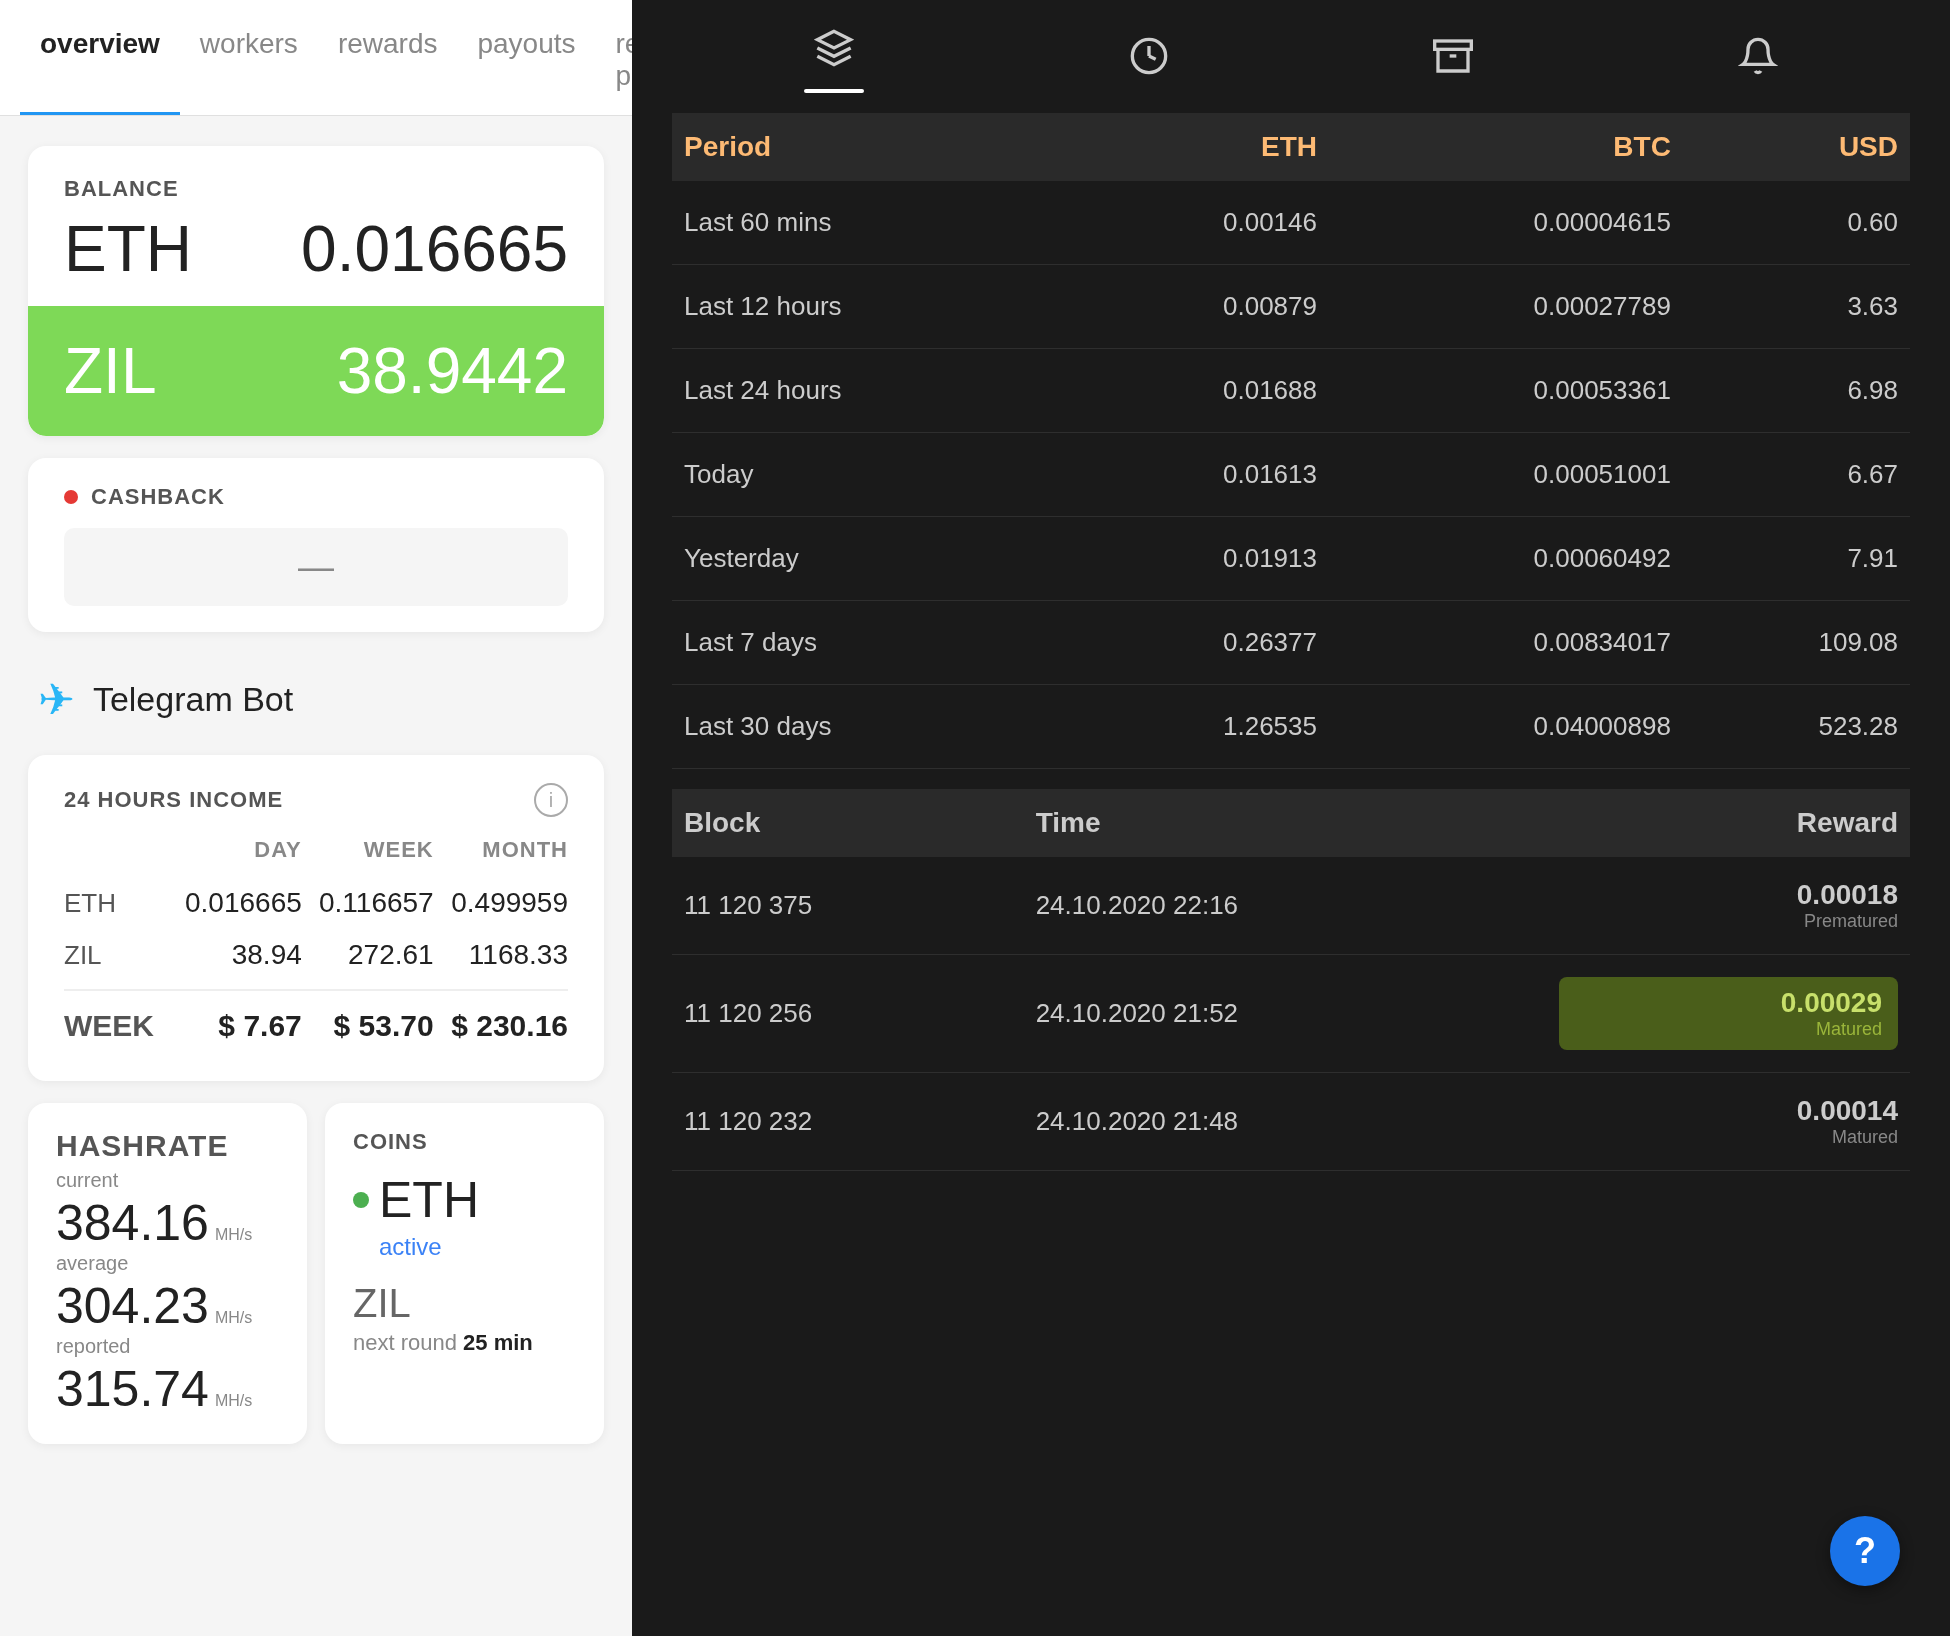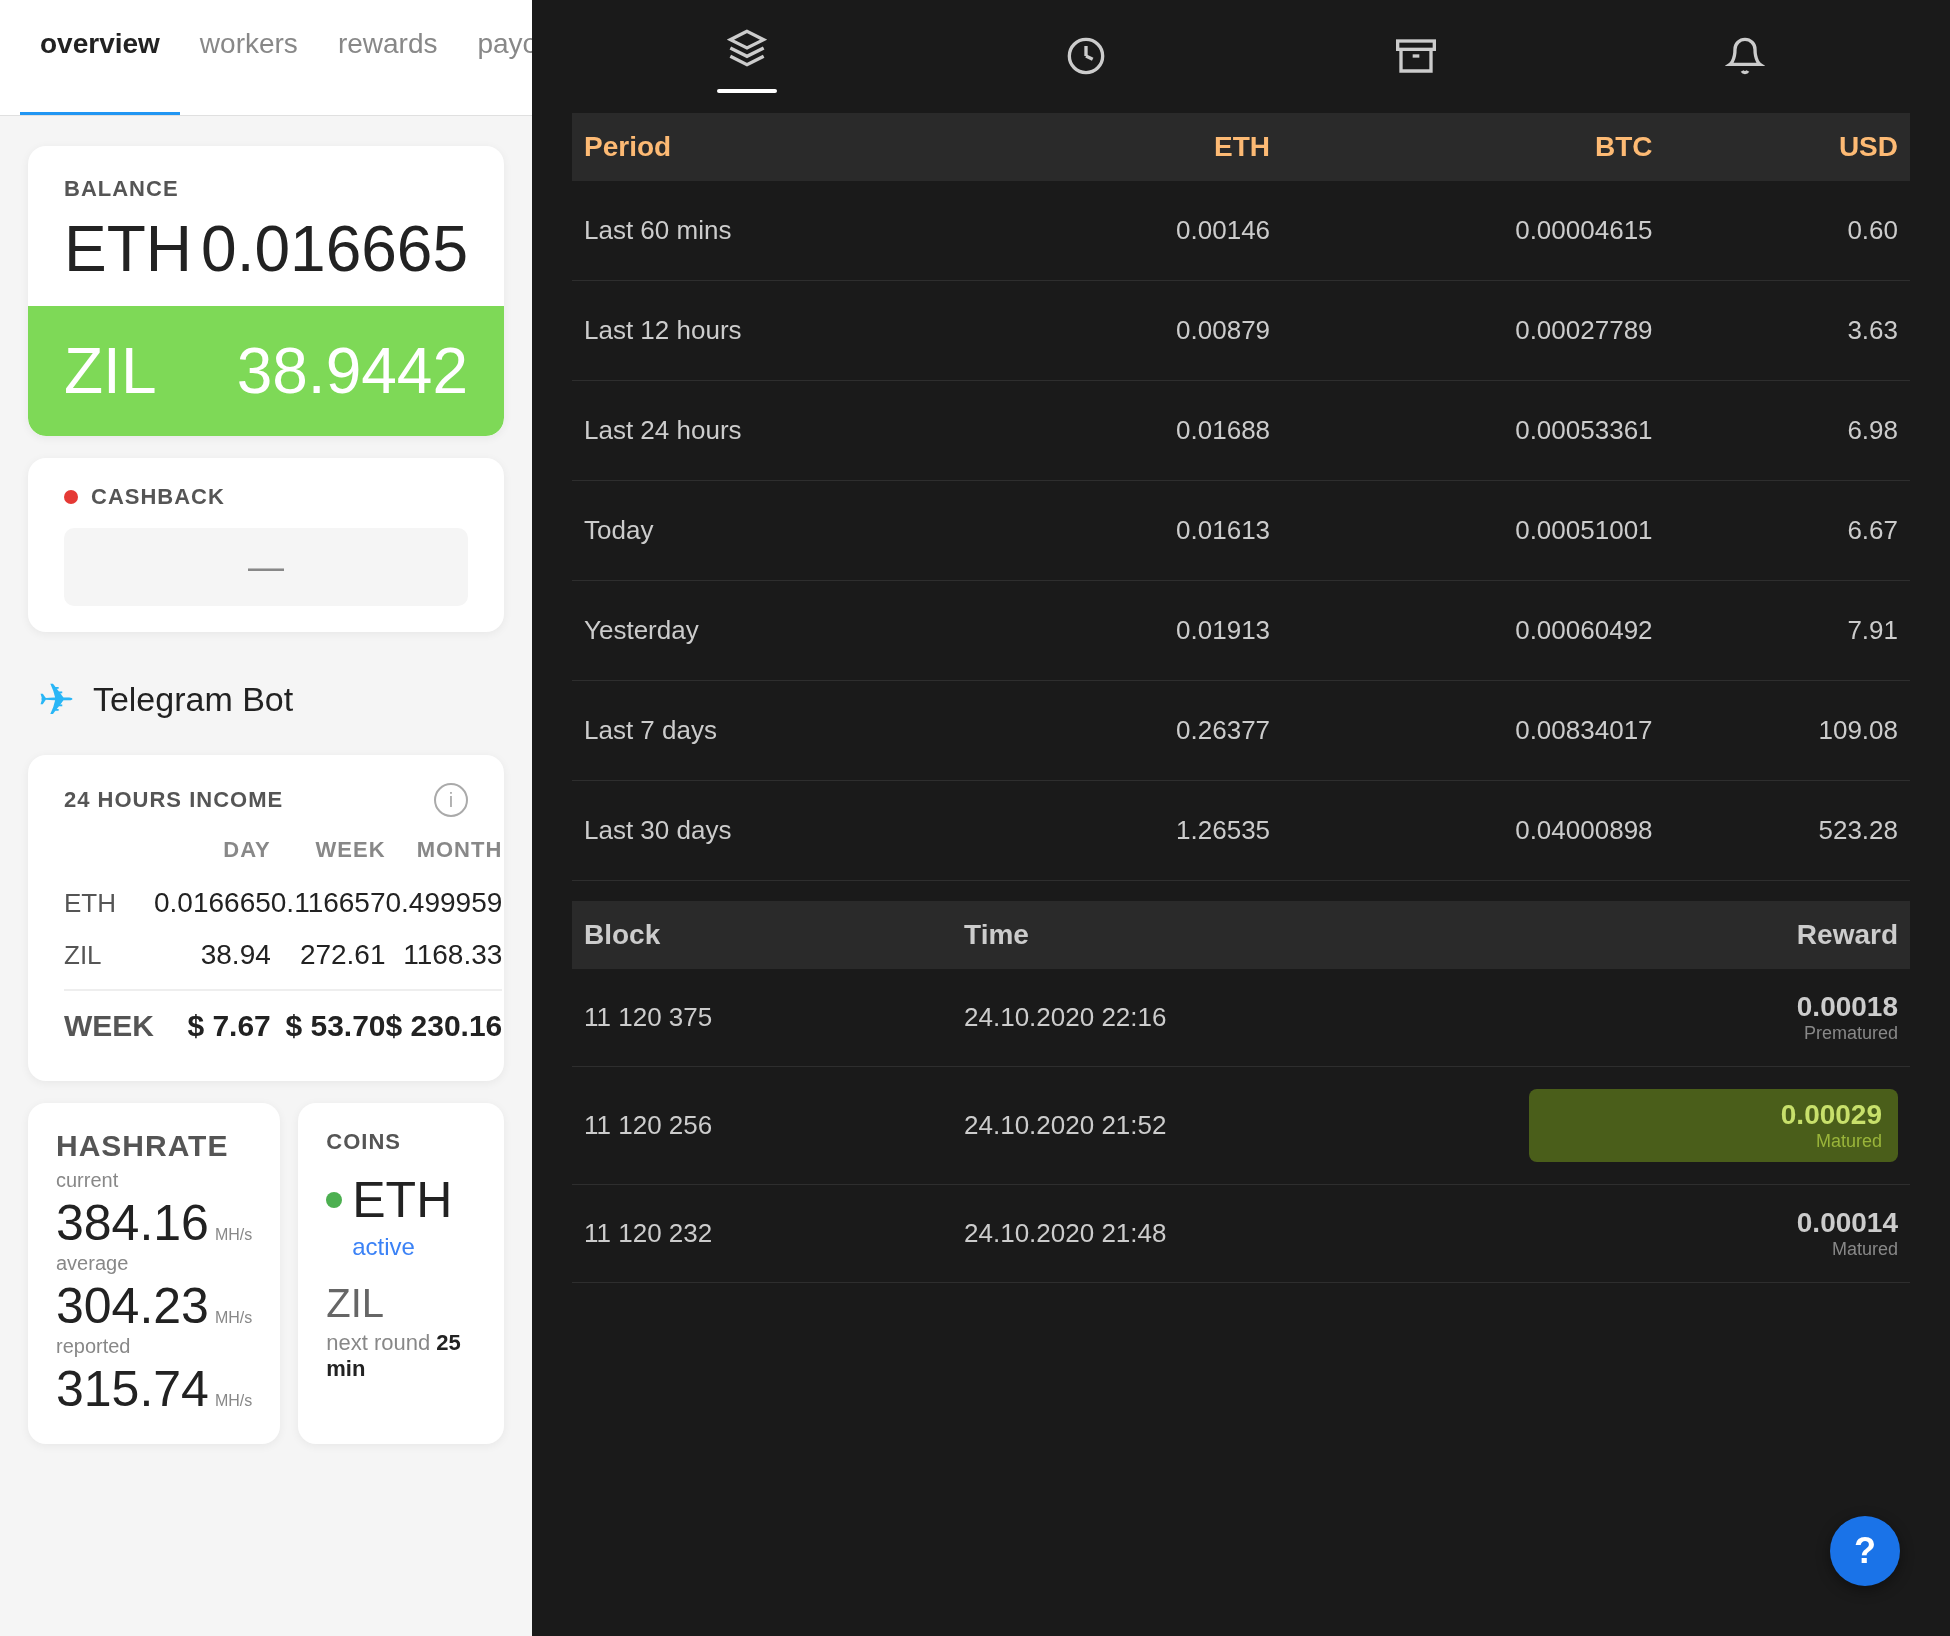--- a/index.html
+++ b/index.html
@@ -7,21 +7,21 @@
       font-family: -apple-system, BlinkMacSystemFont, 'Segoe UI', sans-serif;
       display: flex;
       width: 1950px;
       height: 1636px;
       overflow: hidden;
       background: #f5f5f5;
     }
 
     
     .left-panel {
-      width: 532px;
+      width: 632px;
       background: #f5f5f5;
       display: flex;
       flex-direction: column;
       padding: 0;
     }
 
     .nav-tabs {
       display: flex;
       background: #fff;
       border-bottom: 1px solid #e0e0e0;
@@ -333,21 +333,21 @@
     .stats-table th {
       text-align: left;
       font-size: 28px;
       font-weight: 700;
       color: #fdba74;
       padding: 18px 12px;
       background: #2a2a2a;
     }
     .stats-table th:not(:first-child) { text-align: right; }
     .stats-table td {
-      padding: 34px 12px;
+      padding: 26px 12px;
       font-size: 26px;
       color: #ccc;
       border-bottom: 1px solid #2e2e2e;
     }
     .stats-table td:not(:first-child) { text-align: right; }
 
     
     .blocks-table-wrap {
       padding: 20px 40px 0;
       flex: 1;

